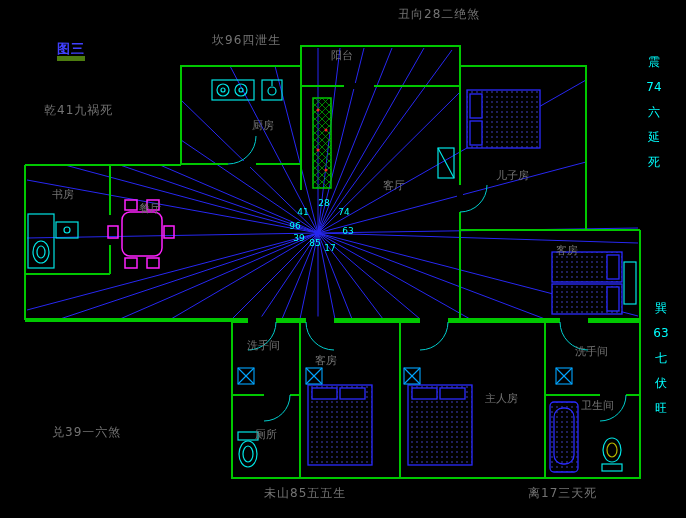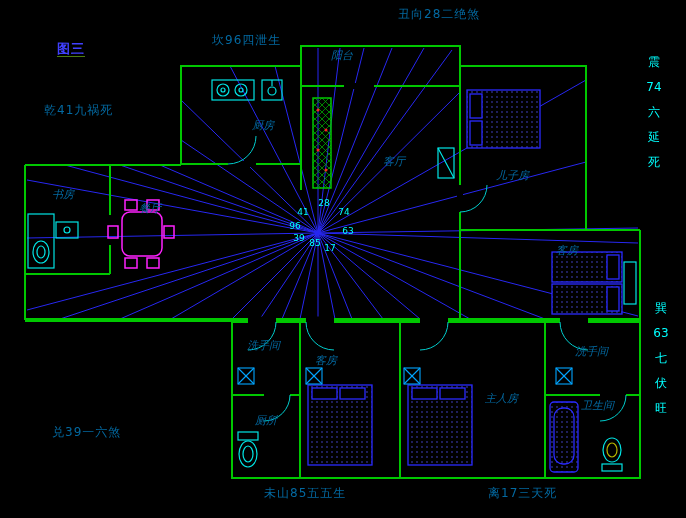--- a/index.html
+++ b/index.html
@@ -1,21 +1,21 @@
 <!DOCTYPE html>
 <html><head>
 <meta charset="utf-8">
 <style>
   html,body{margin:0;padding:0;background:#000;}
   #stage{position:relative;width:686px;height:518px;background:#000;overflow:hidden;
          font-family:"DejaVu Sans",sans-serif;}
   #stage svg{position:absolute;left:0;top:0;}
-  .label{position:absolute;color:#0369a1;font-size:12px;line-height:13px;white-space:nowrap;letter-spacing:1px;}
-  .rlabel{font-size:11px;letter-spacing:0;font-style:italic;}
-  .figlabel{color:#4040ff;border-bottom:1px solid #4d7c0f;padding-bottom:1px;font-size:13px;font-weight:bold;}
+  .label{position:absolute;color:#737373;font-size:12px;line-height:13px;white-space:nowrap;letter-spacing:1px;}
+  .rlabel{font-size:11px;letter-spacing:0;}
+  .figlabel{color:#4040ff;border-bottom:5px solid #4d7c0f;padding-bottom:1px;font-size:13px;font-weight:bold;}
   .vlabel{position:absolute;}
   .vlabel div{width:26px;height:25px;line-height:25px;text-align:center;color:#00ffff;font-size:12px;}
   svg text.cnum{font-family:"DejaVu Sans",sans-serif;fill:#00ffff;font-size:9px;text-anchor:middle;}
 </style>
 </head>
 <body>
 
 <div id="stage">
 
   <svg width="686" height="518" viewBox="0 0 686 518">
@@ -227,44 +227,44 @@
     </g>
   </svg>
 
   <div class="label figlabel" style="left:57px;top:42px">图三</div>
 
   <div class="label" style="left:398px;top:8px">丑向28二绝煞</div>
   <div class="label" style="left:212px;top:34px">坎96四泄生</div>
   <div class="label" style="left:44px;top:104px">乾41九祸死</div>
   <div class="label" style="left:52px;top:426px">兑39一六煞</div>
   <div class="label" style="left:264px;top:487px">未山85五五生</div>
-  <div class="label" style="left:488px;top:487px">离17三天死</div>
+  <div class="label" style="left:528px;top:487px">离17三天死</div>
 
   <div class="vlabel" style="left:641px;top:50px">
     <div>震</div>
     <div>74</div>
     <div>六</div>
     <div>延</div>
     <div>死</div>
   </div>
   <div class="vlabel" style="left:648px;top:296px">
     <div>巽</div>
     <div>63</div>
     <div>七</div>
     <div>伏</div>
     <div>旺</div>
   </div>
 
   <div class="label rlabel" style="left:331px;top:49px">阳台</div>
   <div class="label rlabel" style="left:252px;top:119px">厨房</div>
-  <div class="label rlabel" style="left:383px;top:155px">客厅</div>
+  <div class="label rlabel" style="left:383px;top:179px">客厅</div>
   <div class="label rlabel" style="left:496px;top:169px">儿子房</div>
   <div class="label rlabel" style="left:52px;top:188px">书房</div>
   <div class="label rlabel" style="left:139px;top:202px">餐厅</div>
   <div class="label rlabel" style="left:556px;top:244px">客房</div>
   <div class="label rlabel" style="left:247px;top:339px">洗手间</div>
   <div class="label rlabel" style="left:315px;top:354px">客房</div>
   <div class="label rlabel" style="left:485px;top:392px">主人房</div>
   <div class="label rlabel" style="left:575px;top:345px">洗手间</div>
-  <div class="label rlabel" style="left:255px;top:414px">厕所</div>
+  <div class="label rlabel" style="left:255px;top:428px">厕所</div>
   <div class="label rlabel" style="left:581px;top:399px">卫生间</div>
 
 </div>
 
 </body></html>

